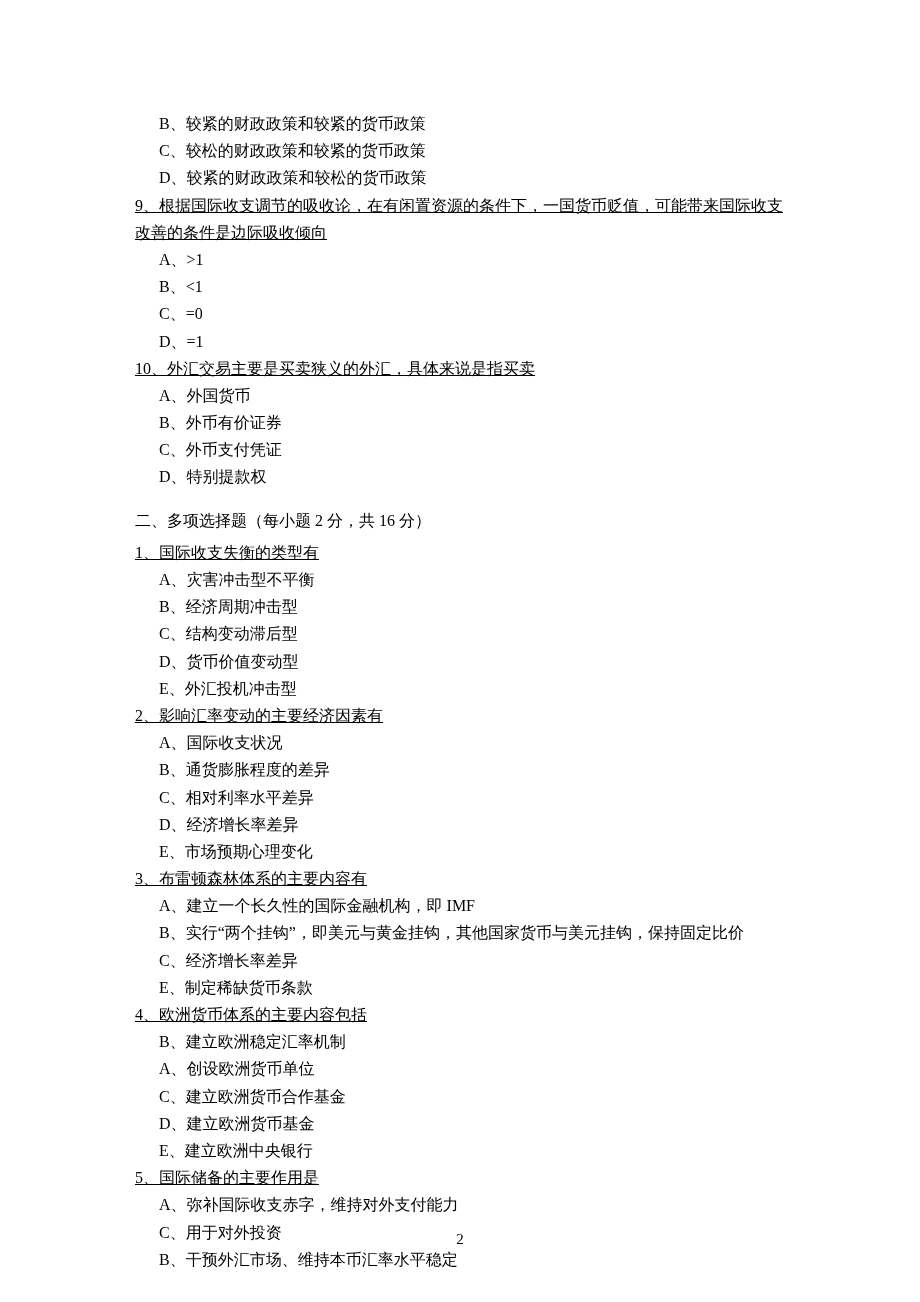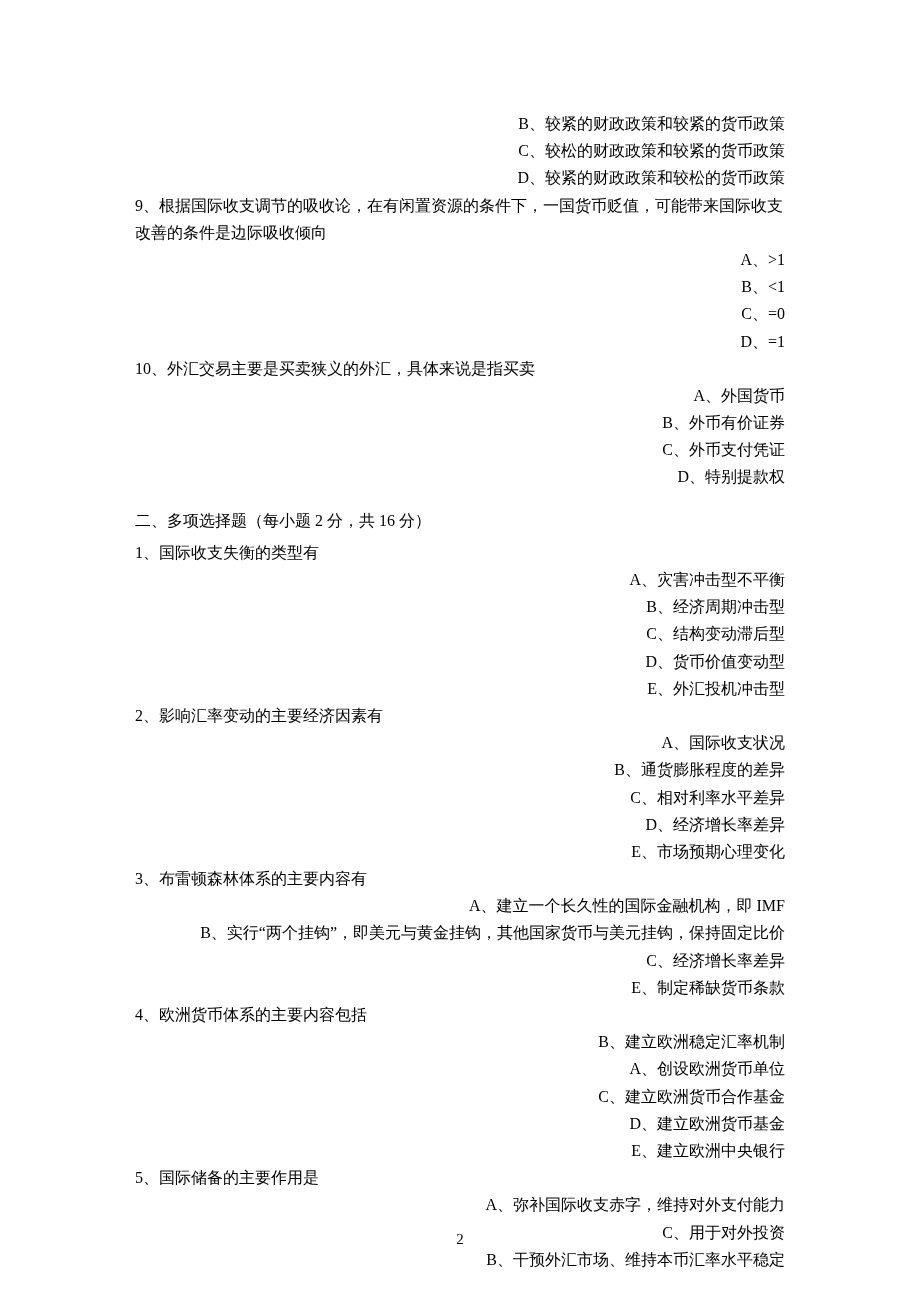--- a/index.html
+++ b/index.html
@@ -11,24 +11,24 @@
     font-size: 16px;
     color: #000000;
     line-height: 1.7;
     position: relative;
   }
   .page {
     padding: 110px 135px 0 135px;
   }
   .option {
     padding-left: 24px;
-    text-align: right;
   }
   .question {
     padding-left: 0;
+    text-decoration: underline;
   }
   .section-header {
     margin-top: 16px;
     margin-bottom: 5px;
   }
   .page-number {
     position: absolute;
     bottom: 50px;
     left: 0;
     width: 100%;

